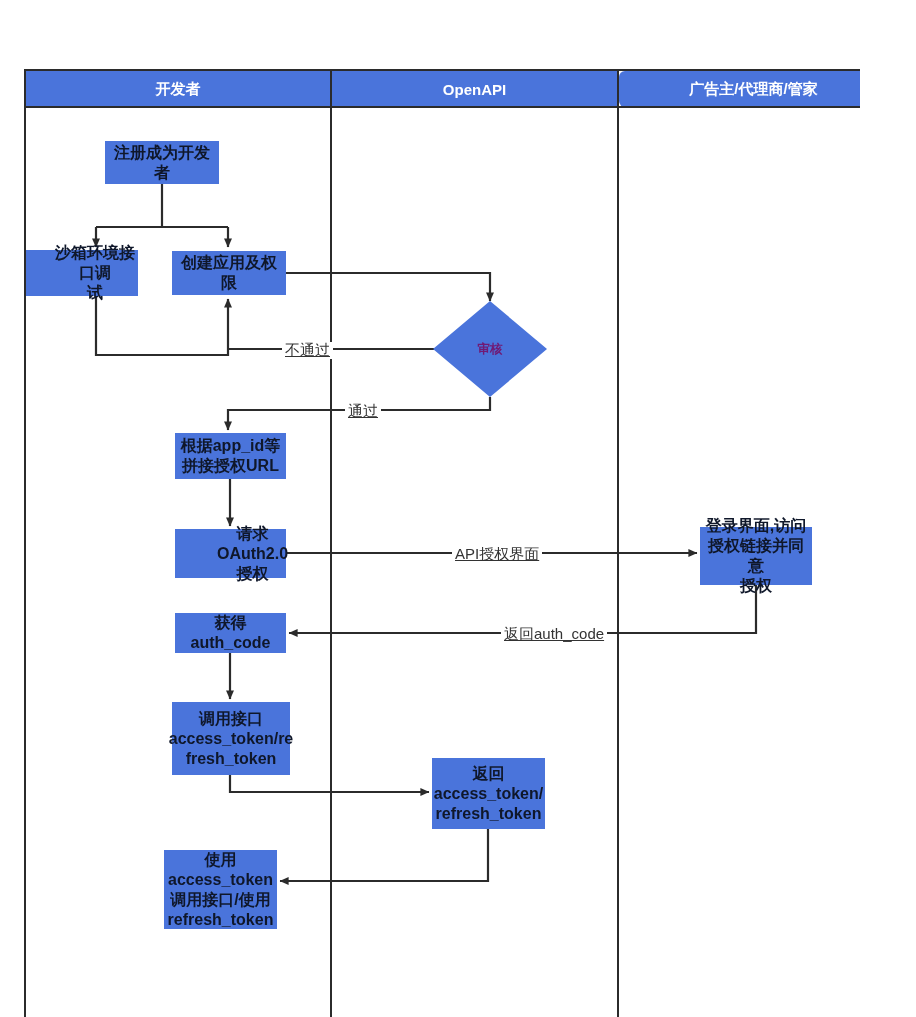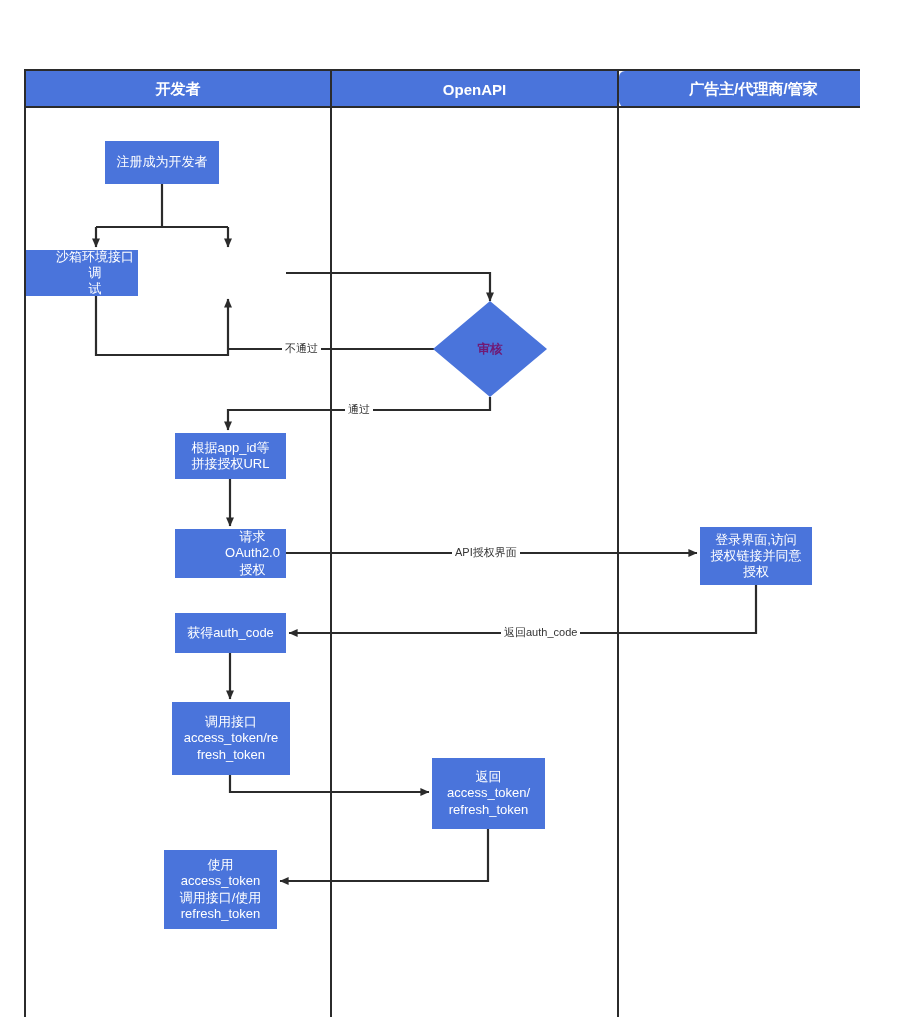--- a/index.html
+++ b/index.html
@@ -48,23 +48,23 @@
     justify-content: center;
     box-sizing: border-box;
   }
   .hdr-line {
     position: absolute;
     background: #2b2b2b;
   }
   .node {
     position: absolute;
     background: #4a74db;
-    color: #ffffff;
-    font-size: 13px;
-    font-weight: normal;
+    color: #0f172a;
+    font-size: 16px;
+    font-weight: bold;
     line-height: 1.25;
     display: flex;
     align-items: center;
     justify-content: center;
     text-align: center;
     box-sizing: border-box;
     padding: 2px 3px;
     white-space: pre-line;
   }
   .diamond {
@@ -80,26 +80,27 @@
   }
   .diamond .dlabel {
     position: relative;
     color: #701a75;
     font-size: 12.5px;
     font-weight: bold;
     z-index: 2;
   }
   .edge-label {
     position: absolute;
-    font-size: 11px;
+    font-size: 15px;
     color: #333333;
     background: #ffffff;
     padding: 0 3px;
     white-space: nowrap;
     line-height: 1.1;
+    text-decoration: underline;
   }
 </style>
 </head>
 <body>
 
 <div id="canvas">
 
   <div class="frame"></div>
 
   <div class="lane-header" style="left:26px; width:304px;">
@@ -156,20 +157,23 @@
 
   <div class="node" style="left:105px; top:97px; width:114px; height:43px;">
     <span>注册成为开发者</span>
   </div>
 
   <div class="node" style="left:26px; top:206px; width:112px; height:46px;padding-left:29px;">
     <span>沙箱环境接口调
 试</span>
   </div>
 
+  <div class="node" style="left:172px; top:207px; width:114px; height:44px;">
+    <span>创建应用及权限</span>
+  </div>
 
   <div class="diamond" style="left:433px; top:257px; width:114px; height:96px;">
     <svg class="dshape" viewBox="0 0 114 96" preserveAspectRatio="none">
       <polygon points="57,0 114,48 57,96 0,48" fill="#4a74db"></polygon>
     </svg>
     <span class="dlabel">审核</span>
   </div>
 
   <div class="node" style="left:175px; top:389px; width:111px; height:46px;">
     <span>根据app_id等

